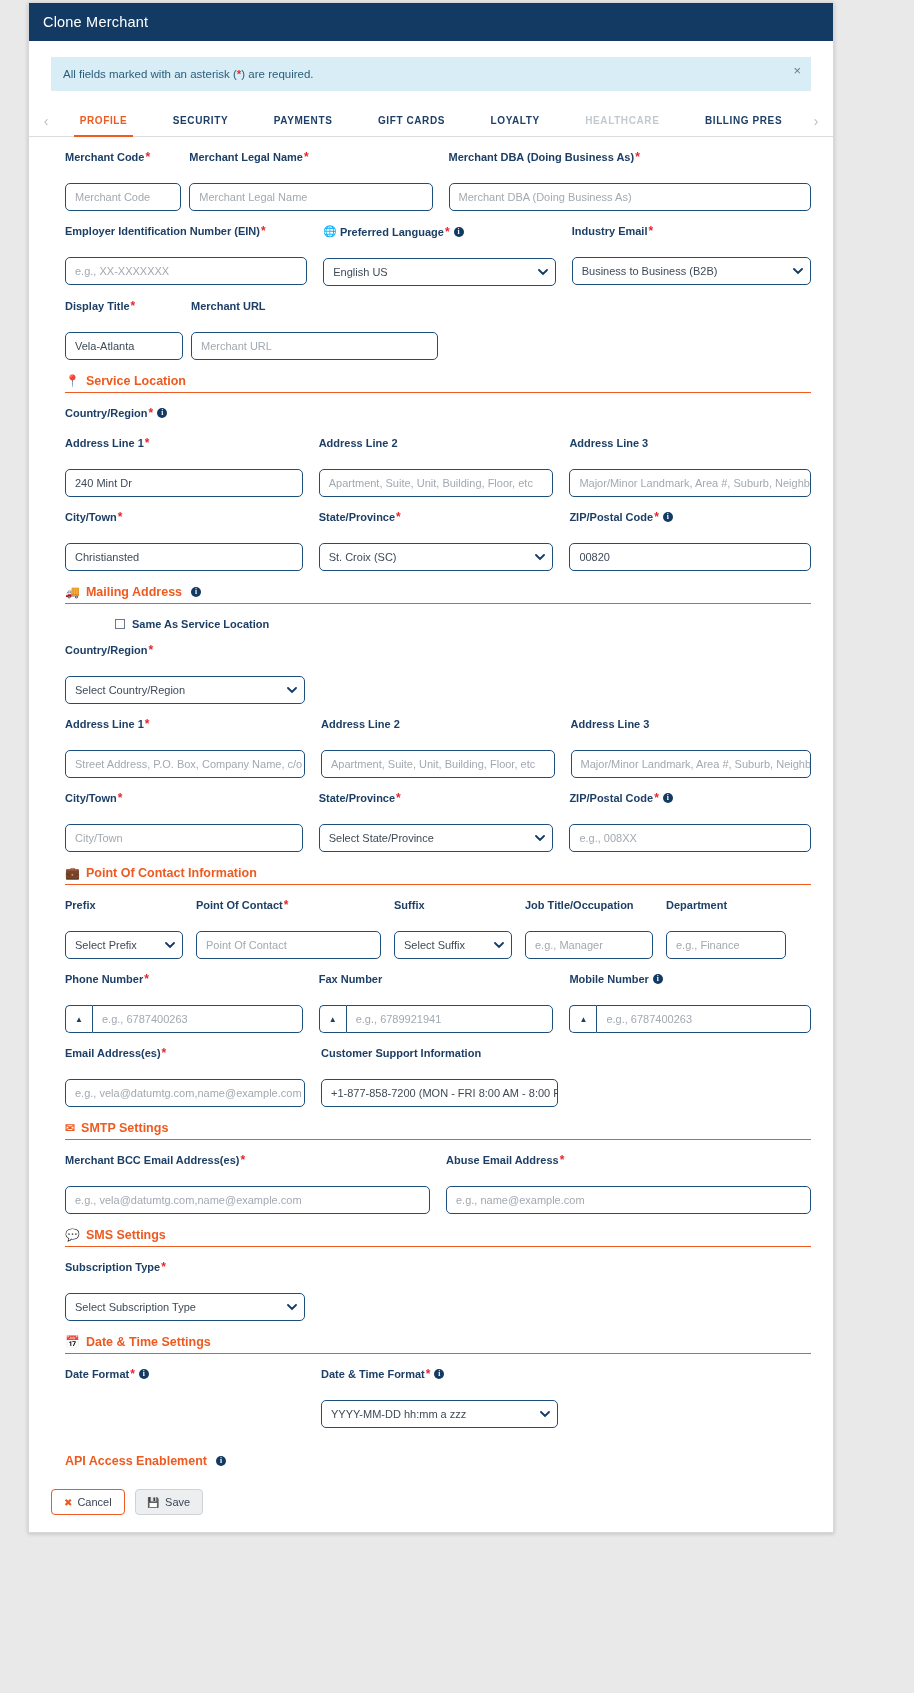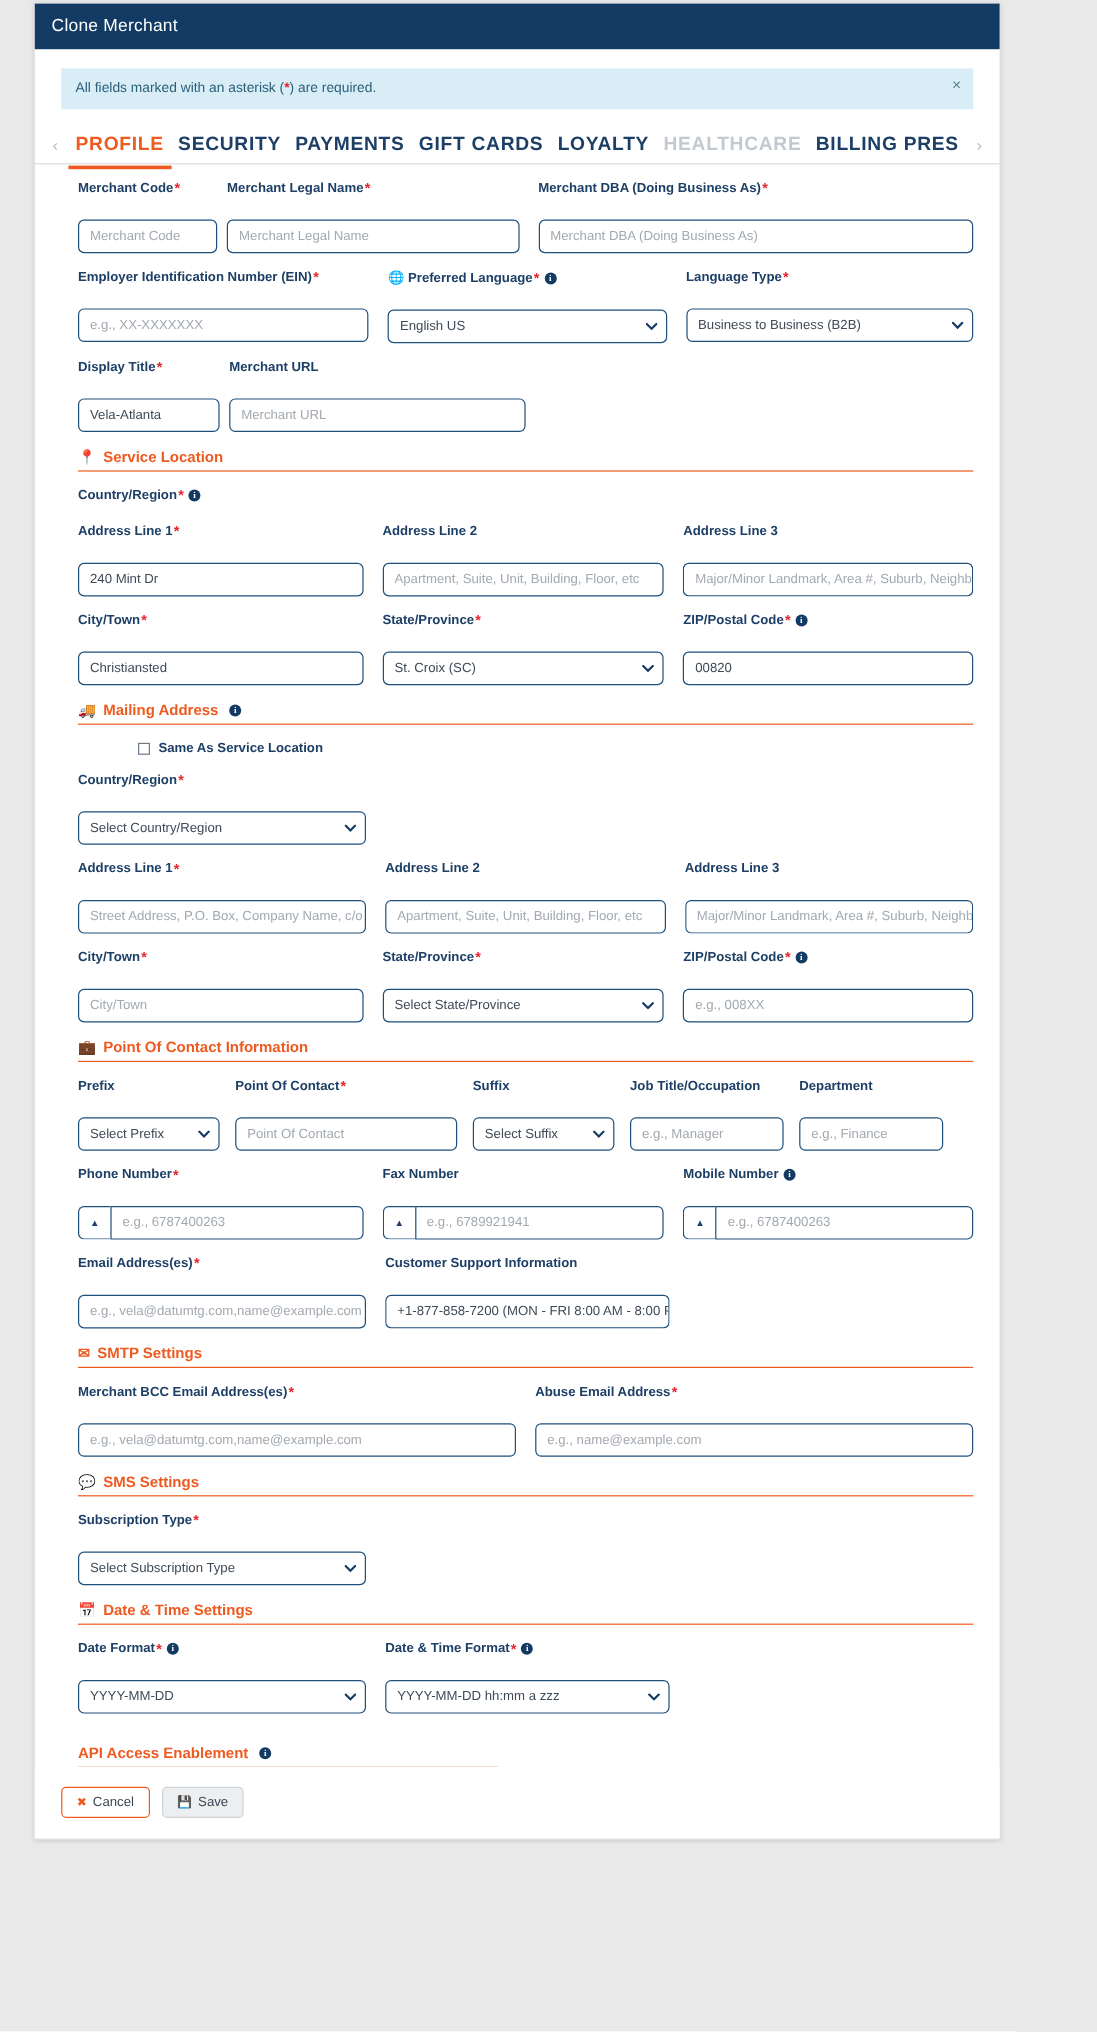--- a/index.html
+++ b/index.html
@@ -42,21 +42,21 @@
   .tabs {
     margin:14px 0 0 0;
     border-bottom:1px solid #dcdcdc;
     display:flex; align-items:center;
     height:32px;
     padding:0 6px;
   }
   .tab-arrow { color:#b6bec7; font-size:14px; width:22px; text-align:center; cursor:pointer; }
   .tab-list { flex:1; display:flex; justify-content:space-around; align-items:center; }
   .tab {
-    font-size:16px; font-weight:700; letter-spacing:.6px;
+    font-size:10px; font-weight:700; letter-spacing:.6px;
     color:#1d3f66; cursor:pointer; padding:4px 2px;
     position:relative; white-space:nowrap;
   }
   .tab.active { color:#ee5a1f; }
   .tab.active:after {
     content:""; position:absolute; left:-4px; right:-4px; bottom:-7px; height:2.5px; background:#ee5a1f;
   }
   .tab.disabled { color:#c3c9d0; }
 
   .form { padding:14px 22px 0 36px; }
@@ -223,21 +223,21 @@
             <span>English US</span>
             <span class="caret">
                 <svg width="10" height="7" viewBox="0 0 10 7">
                   <path d="M1 1l4 4 4-4" stroke="#123a63" stroke-width="1.8" fill="none" stroke-linecap="round"></path>
                 </svg>
               </span>
           </div>
         </div>
         <div class="field" style="width:244px;margin-left:8px">
           <div class="lbl">
-              <span>Language Type</span>
+              <span>Industry Email</span>
               <span class="req">*</span>
             </div>
           <div class="ctrl sel">
             <span>Business to Business (B2B)</span>
             <span class="caret">
                 <svg width="10" height="7" viewBox="0 0 10 7">
                   <path d="M1 1l4 4 4-4" stroke="#123a63" stroke-width="1.8" fill="none" stroke-linecap="round"></path>
                 </svg>
               </span>
           </div>
@@ -545,28 +545,20 @@
       </div>
       <div class="sec-rule"></div>
 
       <div class="row">
         <div class="field" style="width:240px">
           <div class="lbl">
               <span>Date Format</span>
               <span class="req">*</span>
               <span class="info">i</span>
             </div>
-          <div class="ctrl sel">
-            <span>YYYY-MM-DD</span>
-            <span class="caret">
-                <svg width="10" height="7" viewBox="0 0 10 7">
-                  <path d="M1 1l4 4 4-4" stroke="#123a63" stroke-width="1.8" fill="none" stroke-linecap="round"></path>
-                </svg>
-              </span>
-          </div>
         </div>
         <div class="field" style="width:237px;margin-left:8px">
           <div class="lbl">
               <span>Date &amp; Time Format</span>
               <span class="req">*</span>
               <span class="info">i</span>
             </div>
           <div class="ctrl sel">
             <span>YYYY-MM-DD hh:mm a zzz</span>
             <span class="caret">

